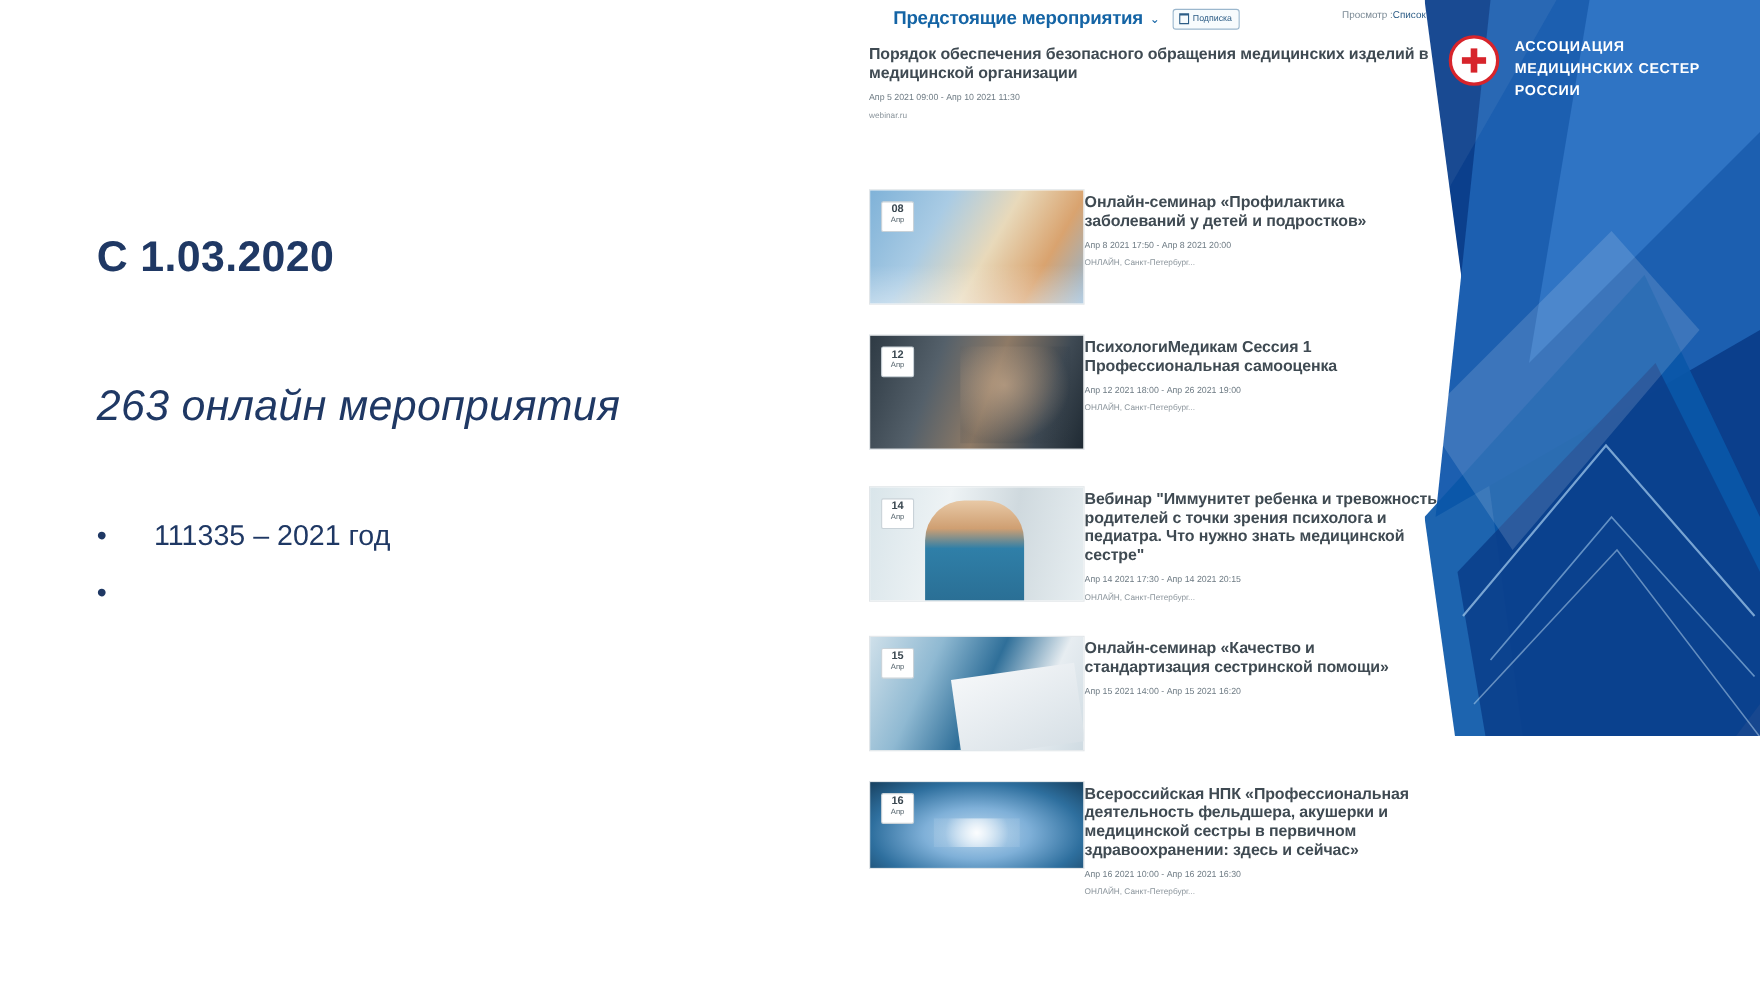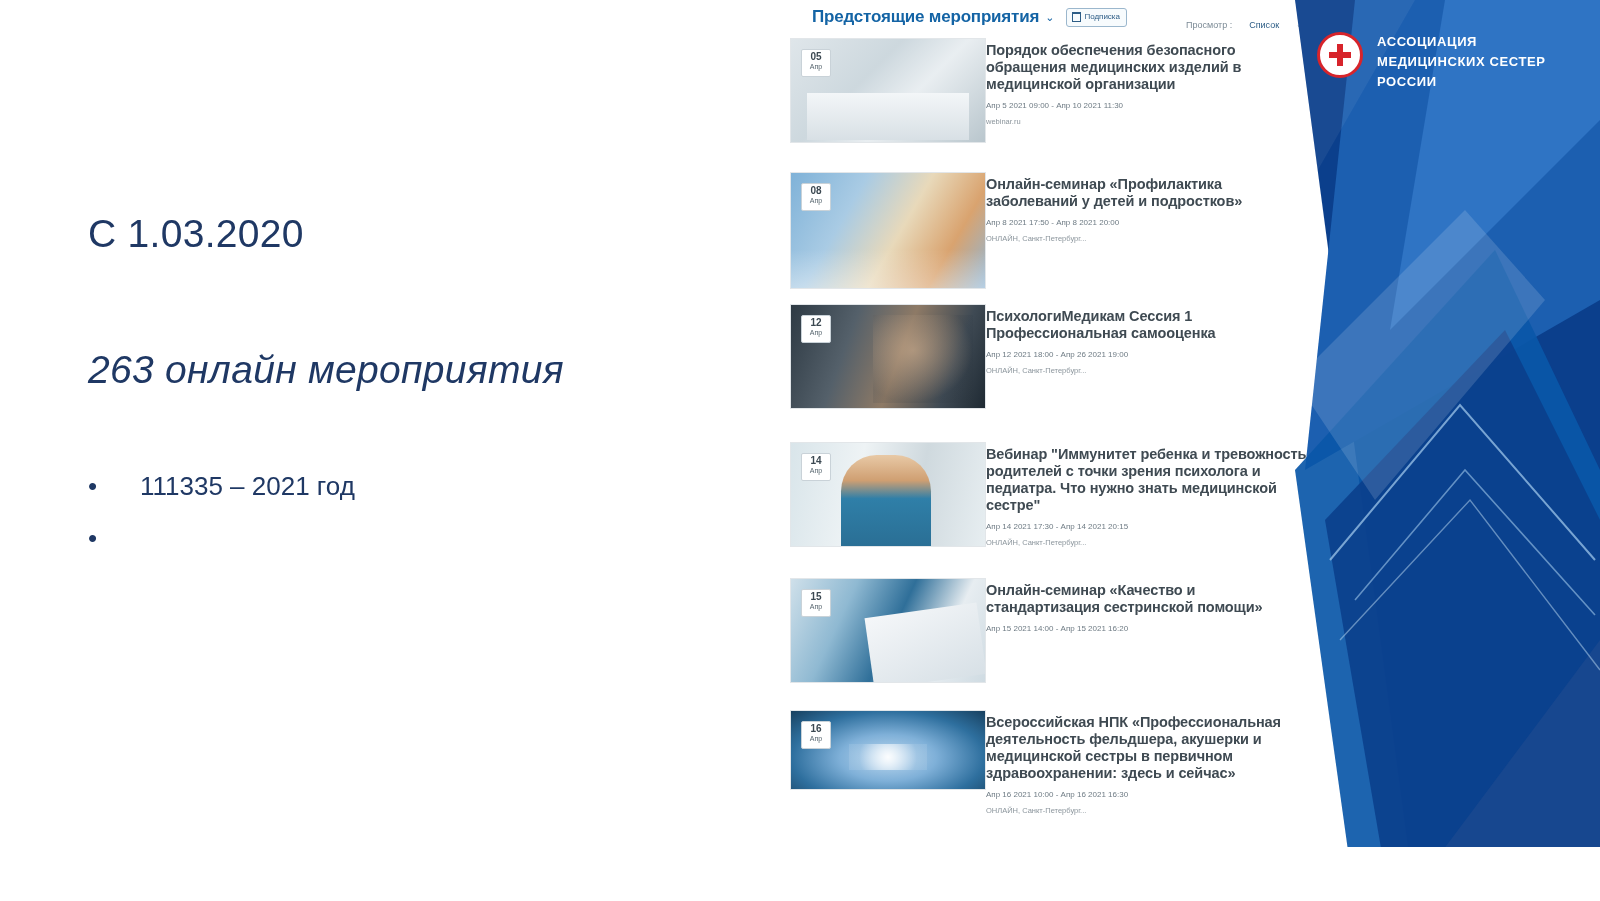--- a/index.html
+++ b/index.html
@@ -19,21 +19,21 @@
   .slide-left {
     position: absolute;
     left: 0; top: 0;
     width: 790px; height: 901px;
   }
   .headline-1 {
     position: absolute;
     left: 88px; top: 212px;
     font-size: 39px;
     color: #1f3864;
-    font-weight: 400;
+    font-weight: 700;
     letter-spacing: 0.3px;
   }
   .headline-2 {
     position: absolute;
     left: 88px; top: 348px;
     font-size: 39px;
     color: #1f3864;
     font-weight: 400;
     letter-spacing: 0.3px;
     font-style: italic;
@@ -103,26 +103,26 @@
   }
   .subscribe-btn .cal-ic {
     display: inline-block;
     width: 7px; height: 7px;
     border: 1px solid #2d5d86;
     border-top-width: 2.5px;
     margin-right: 3px;
   }
   .view-group {
     position: absolute;
-    right: 8px; top: 20px;
+    right: 8px; top: 8px;
     font-size: 9px;
     color: #7b8a95;
     display: flex;
     align-items: center;
-    gap: 17px;
+    gap: 0;
   }
   .view-group .view-val { color: #2d5d86; }
   .view-group .mini-caret { font-size: 7px; color: #7b8a95; }
 
   .event {
     position: absolute;
     left: 0;
     width: 520px;
     display: flex;
   }
@@ -192,21 +192,21 @@
   .t5:after { content:""; position:absolute; left:40%; top:30%; width:58%; height:70%;
     background: linear-gradient(160deg,#f5f7f9,#d7e0e6); transform: rotate(-8deg); }
   .t6 { background: radial-gradient(ellipse at 50% 60%, #bcd8ef 0%, #7fb0d8 35%, #2e6f9e 70%, #17405f 100%); }
   .t6:after { content:""; position:absolute; left:30%; top:42%; width:40%; height:34%;
     background: radial-gradient(circle, rgba(255,255,255,0.95) 0%, rgba(255,255,255,0.1) 70%); }
 
   
   .brand-panel {
     position: absolute;
     right: 0; top: 0;
-    width: 305px; height: 847px;
+    width: 305px; height: 669px;
     overflow: hidden;
   }
   .brand-text {
     position: absolute;
     left: 82px; top: 32px;
     color: #ffffff;
     font-size: 13px;
     font-weight: bold;
     line-height: 1.55;
     letter-spacing: 0.6px;
@@ -258,36 +258,29 @@
       <span>Подписка</span>
     </span>
     <span class="view-group">
       <span>Просмотр :</span>
       <span class="view-val">Список</span>
       <span class="mini-caret">⌄</span>
     </span>
   </div>
 
   <div class="event" style="top:38px;">
-    <div class="ev-thumb" style="height:105px;">
-      <div class="img-a t1"></div>
-      <div class="date-badge">
-        <span class="d">05</span>
-        <span class="m">Апр</span>
-      </div>
-    </div>
     <div class="ev-body">
       <div class="ev-title">Порядок обеспечения безопасного обращения медицинских изделий в медицинской организации</div>
       <div class="ev-time">Апр 5 2021 09:00 - Апр 10 2021 11:30</div>
       <div class="ev-place">webinar.ru</div>
     </div>
   </div>
 
   <div class="event" style="top:172px;">
-    <div class="ev-thumb" style="height:117px;">
+    <div class="ev-thumb" style="height:105px;">
       <div class="img-a t2"></div>
       <div class="date-badge">
         <span class="d">08</span>
         <span class="m">Апр</span>
       </div>
     </div>
     <div class="ev-body">
       <div class="ev-title">Онлайн-семинар «Профилактика заболеваний у детей и подростков»</div>
       <div class="ev-time">Апр 8 2021 17:50 - Апр 8 2021 20:00</div>
       <div class="ev-place">ОНЛАЙН, Санкт-Петербург...</div>

